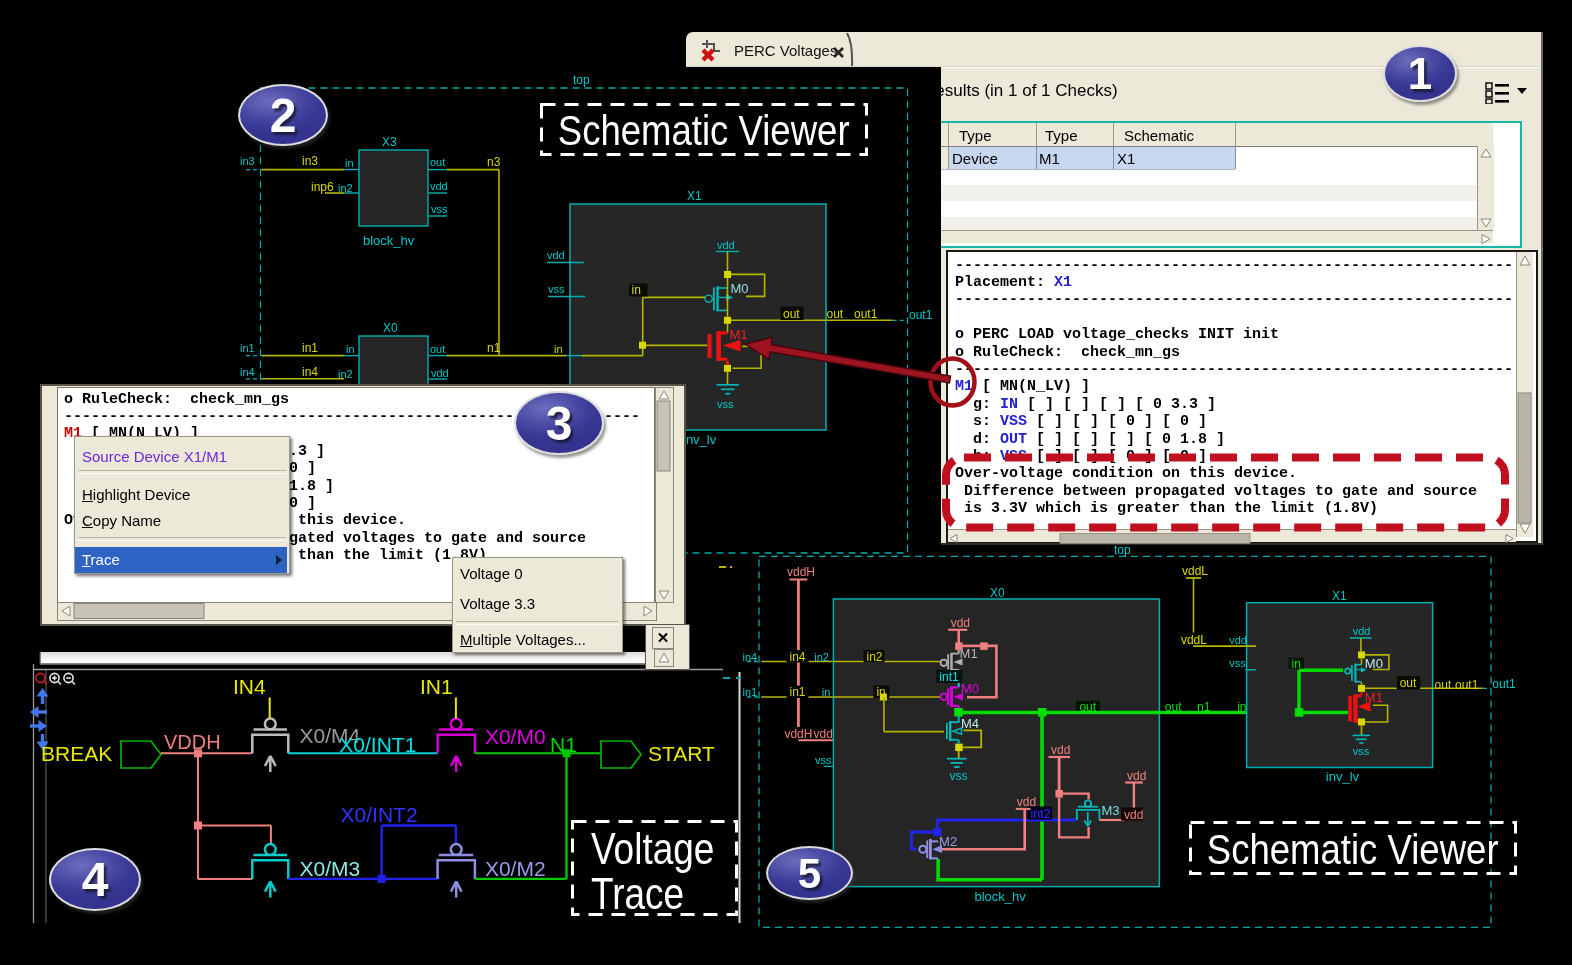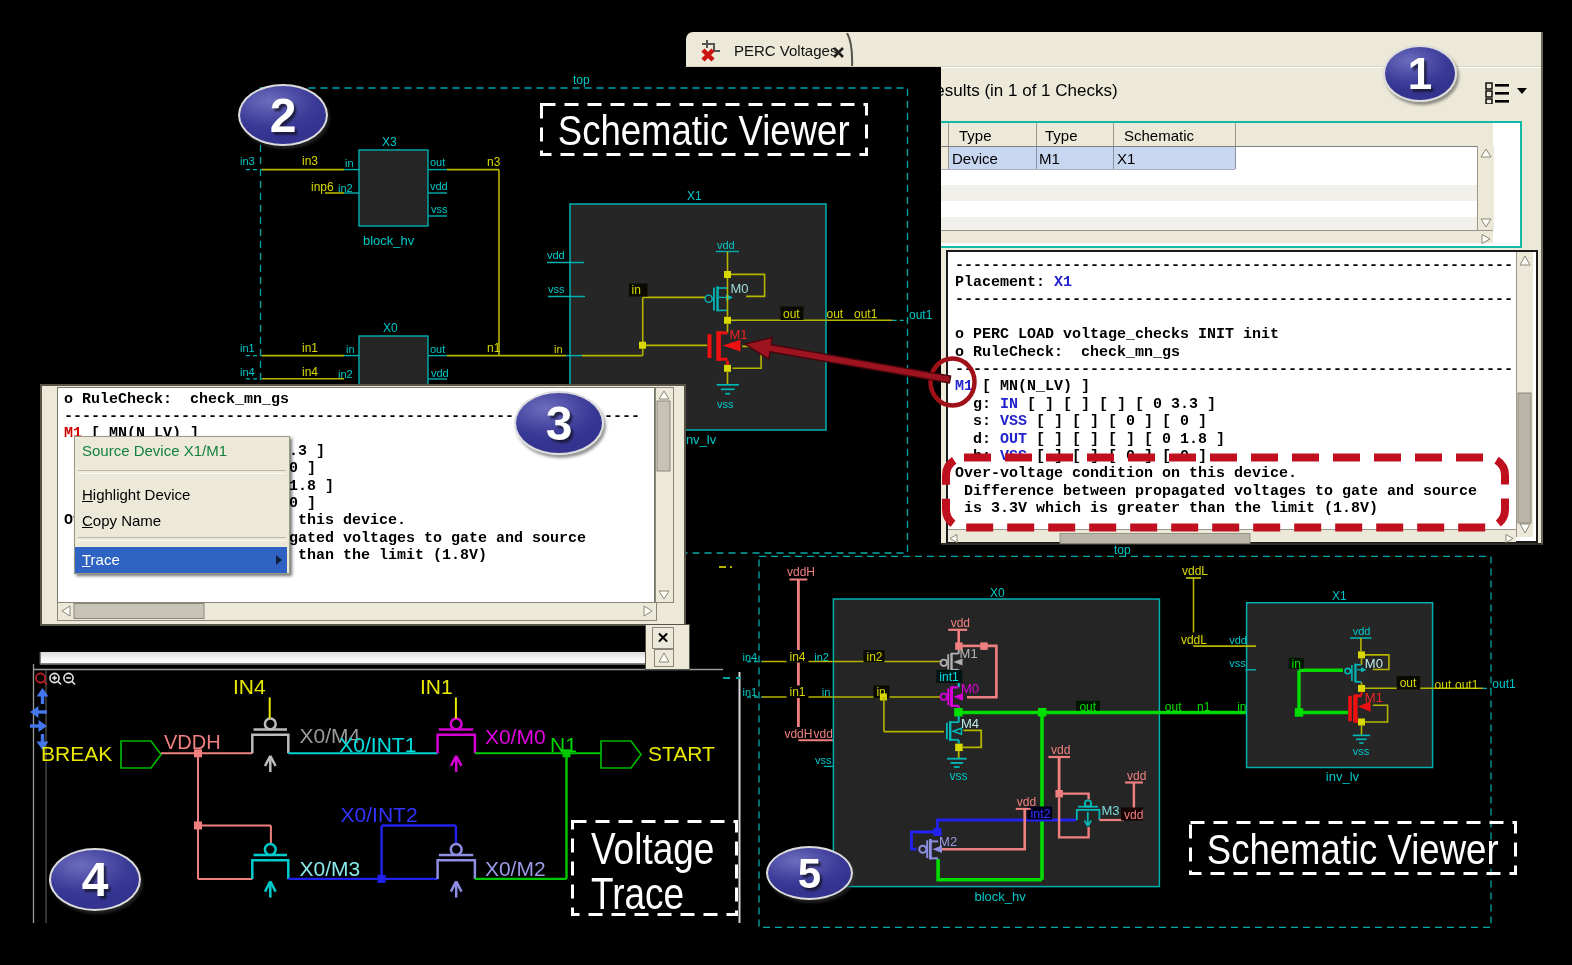--- a/index.html
+++ b/index.html
@@ -292,30 +292,36 @@
 <div class="abs" style="left:645px;top:624px;width:43px;height:44px;background:#ece9d8;border:1px solid #55524a;z-index:35;">
   <div class="abs" style="left:6px;top:2px;width:20px;height:20px;background:#ece9d8;border:1px solid #8a877a;font-weight:bold;font-size:15px;text-align:center;line-height:20px;color:#000;">✕</div>
   <div class="abs" style="left:8px;top:24px;width:18px;height:16px;background:#ece9d8;border:1px solid #8a877a;">
     <svg width="18" height="16" viewBox="0 0 18 16">
           <path d="M 9 3 L 14 12 L 4 12 Z" fill="#fdfdf8" stroke="#8a877a" stroke-width="1"></path>
         </svg>
   </div>
 </div>
 
 <div class="menu" style="left:74px;top:436px;width:214px;height:136px;">
-  <div class="mi" style="top:1px;color:#15803d;">Source Device X1/M1</div>
+  <div class="mi" style="top:7px;color:#6d28d9;">Source Device X1/M1</div>
   <div class="msep" style="position:absolute;top:31px;left:0;width:208px;"></div>
   <div class="mi" style="position:absolute;top:45px;"><span class="u">H</span>ighlight Device</div>
   <div class="mi" style="position:absolute;top:71px;"><span class="u">C</span>opy Name</div>
   <div class="msep" style="position:absolute;top:98px;left:0;width:208px;"></div>
   <div class="mi hl" style="position:absolute;top:110px;width:205px;"><span class="u">T</span>race
     <span class="arr" style="border-left-color:#10203a;"></span></div>
 </div>
 
 
+<div class="menu" style="left:452px;top:557px;width:169px;height:94px;">
+  <div class="mi" style="position:absolute;top:3px;">Voltage 0</div>
+  <div class="mi" style="position:absolute;top:33px;">Voltage 3.3</div>
+  <div class="msep" style="position:absolute;top:61px;left:0;width:163px;"></div>
+  <div class="mi" style="position:absolute;top:69px;"><span class="u">M</span>ultiple Voltages...</div>
+</div>
 
 <svg class="abs" style="left:26px;top:652px;" width="716" height="273" viewBox="26 652 716 273" font-family="Liberation Sans, sans-serif">
   <defs>
         <linearGradient id="w4band" x1="0" y1="0" x2="0" y2="1">
     <stop offset="0" stop-color="#c6c6c4"></stop>
           <stop offset="0.75" stop-color="#f6f6f4"></stop>
           <stop offset="1" stop-color="#ffffff"></stop>
   </linearGradient>
       </defs>
   <rect x="40" y="646" width="616" height="17.5" fill="url(#w4band)"></rect>

